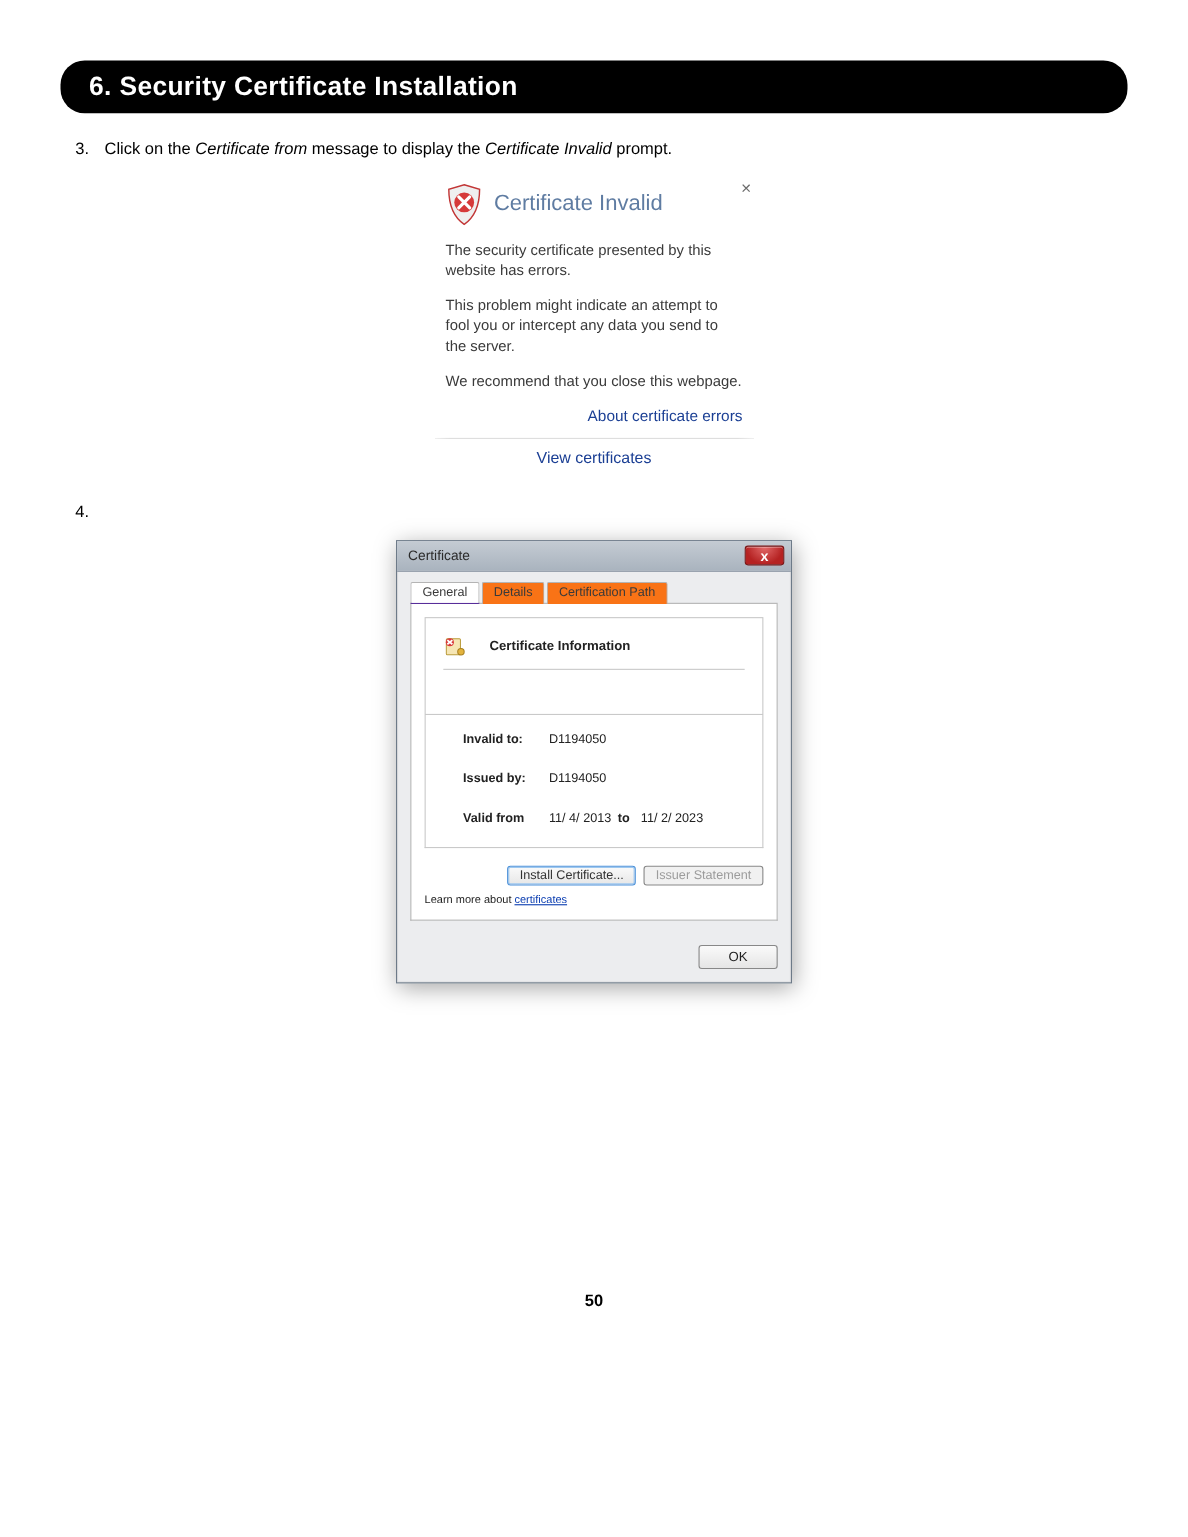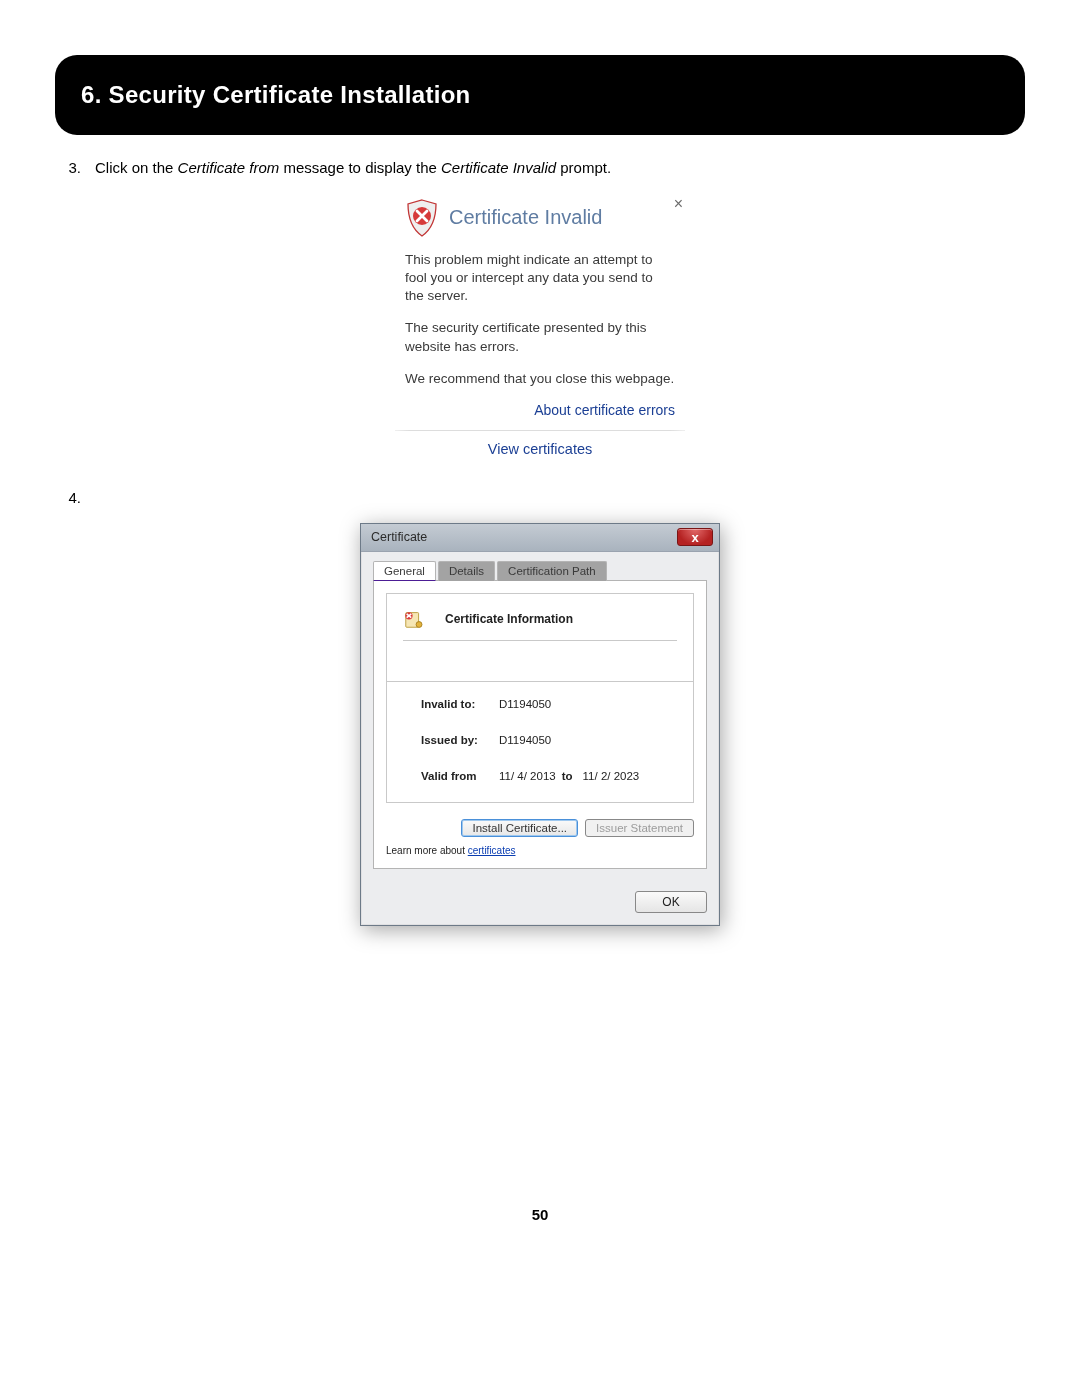--- a/index.html
+++ b/index.html
@@ -10,21 +10,21 @@
     background: #fff;
     width: 1080px;
   }
   .page {
     padding: 55px 55px 40px 55px;
   }
   .section-header {
     background: #000;
     color: #fff;
     border-radius: 22px;
-    padding: 26px 26px;
+    padding: 10px 26px;
     font-weight: bold;
     font-size: 24px;
     letter-spacing: .3px;
     margin-bottom: 22px;
   }
   .instruction {
     font-size: 15px;
     line-height: 1.45;
     margin: 6px 0 14px 0;
     display: flex;
@@ -140,21 +140,21 @@
   }
   .tabs {
     display: flex;
     position: relative;
     border-bottom: 1px solid #b4b4b4;
     z-index: 2;
   }
   .tab {
     border: 1px solid #b4b4b4;
     border-bottom: none;
-    background: #a3a3a3;
+    background: #f97316;
     padding: 3px 10px;
     margin-right: 2px;
     font-size: 11.5px;
     color: #3a3a3a;
     position: relative;
     top: 1px;
     border-radius: 2px 2px 0 0;
   }
   .tab.active {
     background: #fff;
@@ -273,22 +273,22 @@
       <div class="popup-headline">
         <div class="shield-icon">
           <svg class="shield-svg" viewBox="0 0 34 38">
             <path d="M17 1 L31 5 C31 18 27 30 17 37 C7 30 3 18 3 5 Z" fill="#efefef" stroke="#c23636" stroke-width="1.3"></path>
             <circle cx="17" cy="17" r="9" fill="#d63a3a"></circle>
             <path d="M12 12 L22 22 M22 12 L12 22" stroke="#fff" stroke-width="2.8" stroke-linecap="round"></path>
           </svg>
         </div>
         <div class="popup-title">Certificate Invalid</div>
       </div>
+      <p>The security certificate presented by this website has errors.</p>
       <p>This problem might indicate an attempt to fool you or intercept any data you send to the server.</p>
-      <p>The security certificate presented by this website has errors.</p>
       <p>We recommend that you close this webpage.</p>
       <div class="link">About certificate errors</div>
       <div class="popup-divider"></div>
       <div class="popup-footer">View certificates</div>
     </div>
   </div>
 
   <div class="instruction">
     <span class="num">4.</span>
   </div>

